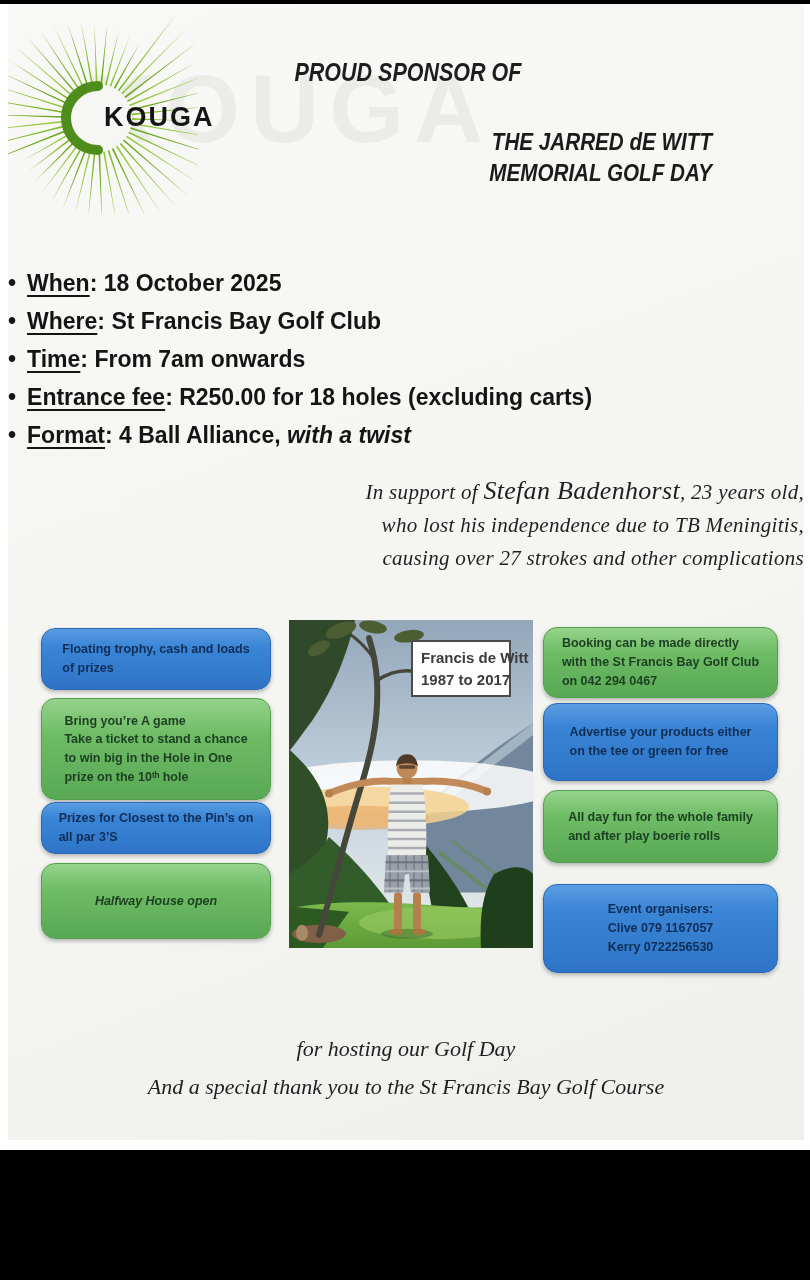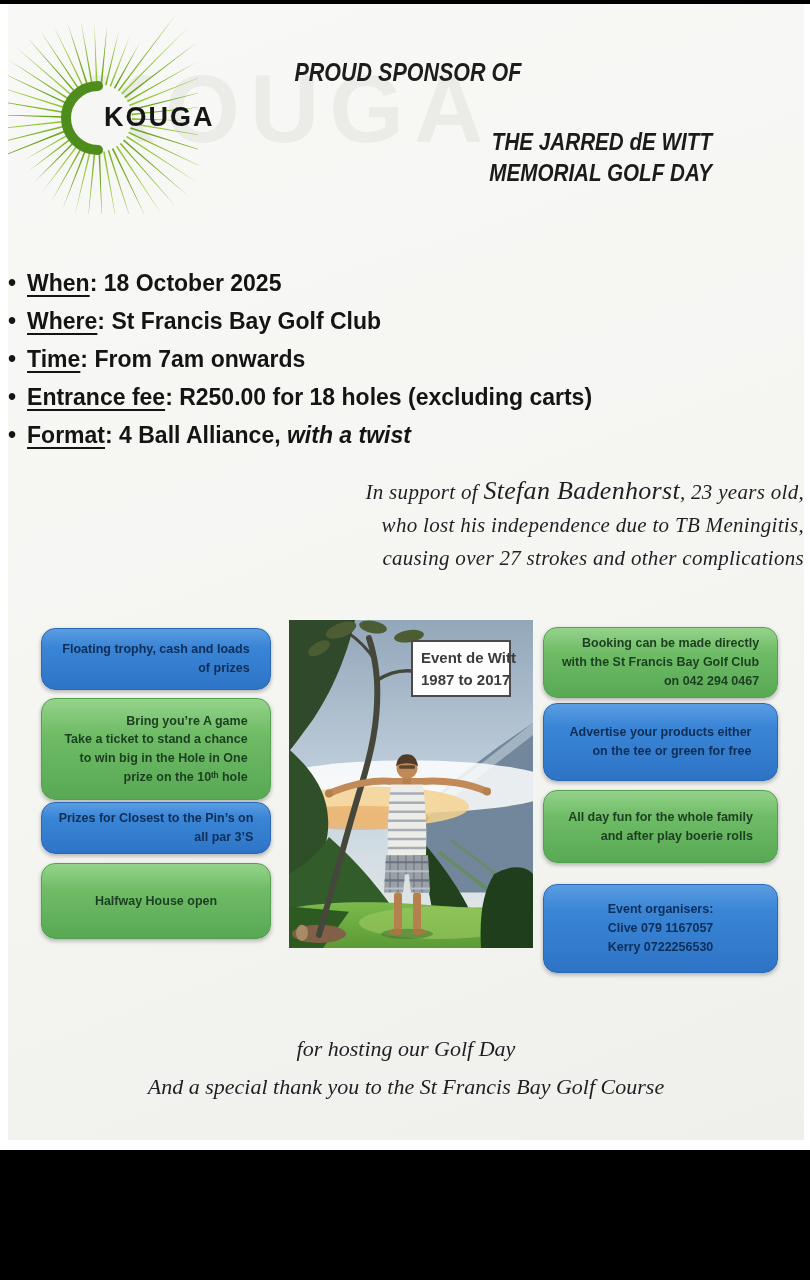--- a/index.html
+++ b/index.html
@@ -38,30 +38,30 @@
   .dital { font-style:italic; }
 
   
   .script { font-family:cursive; font-style:italic; color:#1f1f23; }
   .support { position:absolute; left:0; top:470px; width:796px; text-align:right;
              font-size:21px; line-height:33px; letter-spacing:0.3px; }
   .support .big { font-size:26px; }
 
   
   .box { position:absolute; border-radius:14px; display:flex; align-items:center; justify-content:center;
-         text-align:right; white-space:pre-line; font-weight:700; font-size:12.5px; line-height:1.5;
+         text-align:left; white-space:pre-line; font-weight:700; font-size:12.5px; line-height:1.5;
          padding:4px 6px; box-shadow:0 2px 4px rgba(0,0,0,0.28); }
   .box.blue { background:linear-gradient(180deg,#5a9de2 0%,#3a85d6 30%,#2e74c6 100%);
               color:#0e2e57; border:1px solid #2a68b4; }
   .box.green { background:linear-gradient(180deg,#95d38b 0%,#6fbc66 35%,#58a854 100%);
                color:#1b3f20; border:1px solid #55a050; }
   .b1 { left:33px; top:624px; width:230px; height:62px; }
   .b2 { left:33px; top:694px; width:230px; height:102px; }
   .b3 { left:33px; top:798px; width:230px; height:52px; }
-  .b4 { left:33px; top:859px; width:230px; height:76px; }
+  .b4 { left:33px; top:859px; width:230px; height:76px;font-style:italic; }
   .r1 { left:535px; top:623px; width:235px; height:71px; }
   .r2 { left:535px; top:699px; width:235px; height:78px; }
   .r3 { left:535px; top:786px; width:235px; height:73px; }
   .r4 { left:535px; top:864px; width:235px; height:89px;margin-top:16px; }
 
   
   .photo { position:absolute; left:281px; top:616px; width:244px; height:328px; background:#b9c6cf; }
   .photo svg { position:absolute; left:0; top:0; width:100%; height:100%; }
   .photo-label { position:absolute; left:403px; top:636px; width:100px; background:#fdfdfd;
                  border:2px solid #4a4a4a; padding:5px 4px 4px 8px; font-size:15px; font-weight:700;
@@ -253,21 +253,21 @@
           <line x1="94" y1="258" x2="142" y2="258" stroke="#6b7280" stroke-width="2"></line>
           <line x1="94" y1="266" x2="142" y2="266" stroke="#b9c0c8" stroke-width="2"></line>
         </g>
         <rect x="105" y="270" width="8" height="37" rx="3" fill="#b5804e"></rect>
         <rect x="124" y="270" width="8" height="37" rx="3" fill="#b5804e"></rect>
         <ellipse cx="107" cy="309" rx="7" ry="3" fill="#a9763f"></ellipse>
         <ellipse cx="130" cy="309" rx="7" ry="3" fill="#a9763f"></ellipse>
       </svg>
     </div>
     <div class="photo-label">
-      <div>Event de Witt</div>
+      <div>Francis de Witt</div>
       <div>1987 to 2017</div>
     </div>
 
     <div class="thanks script">
       <div>for hosting our Golf Day</div>
       <div>And a special thank you to the St Francis Bay Golf Course</div>
     </div>
 
   </div>
 

